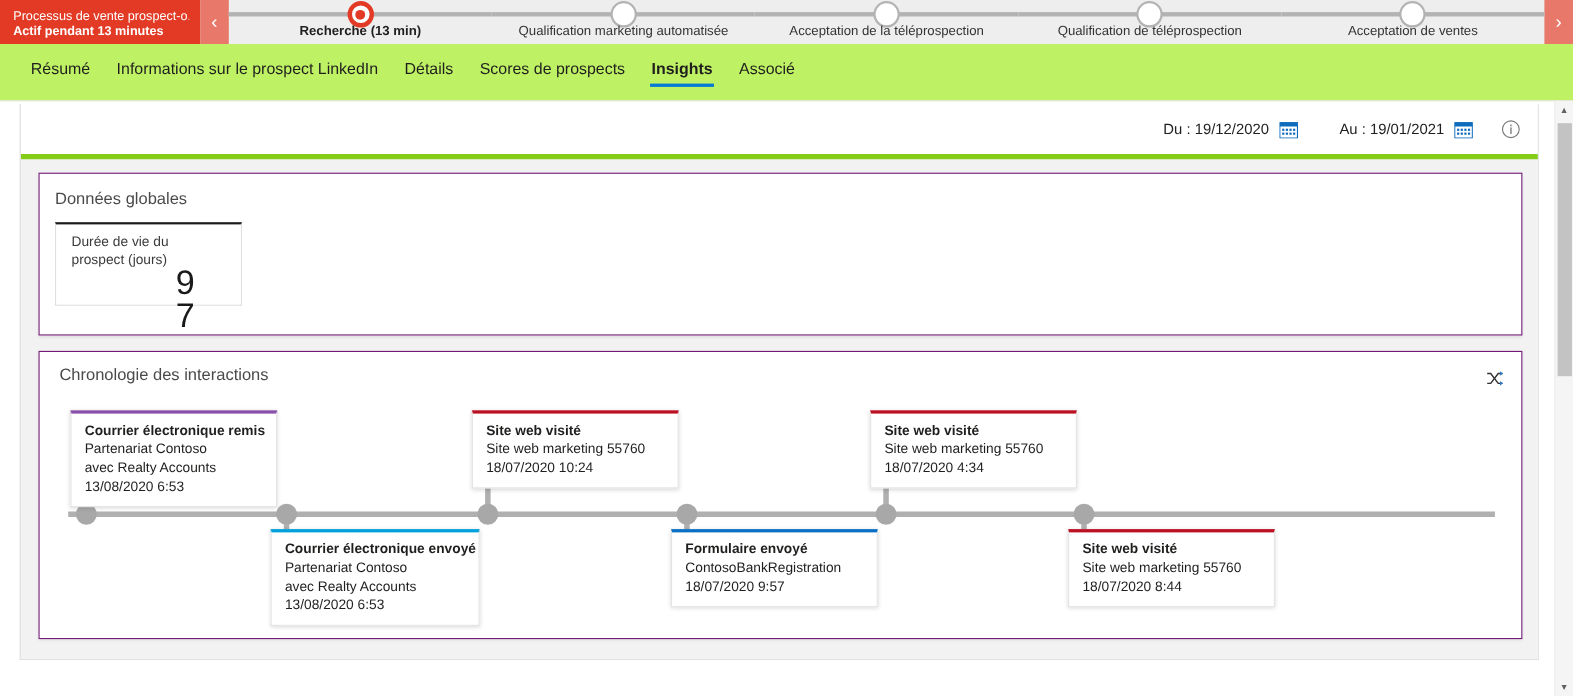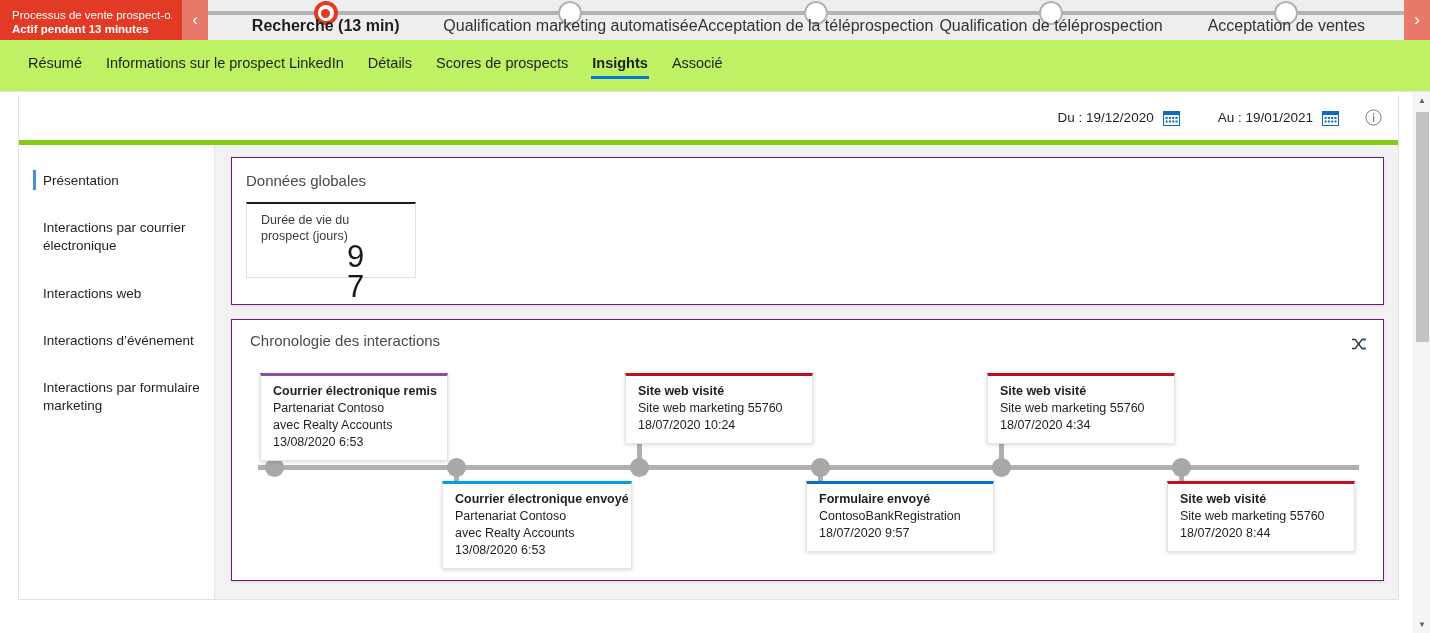--- a/index.html
+++ b/index.html
@@ -99,21 +99,21 @@
     content: "";
     position: absolute;
     left: 50%; top: 50%;
     width: 9px; height: 9px;
     margin: -4.5px 0 0 -4.5px;
     border-radius: 50%;
     background: #e23a24;
   }
   .bpf-stage .slabel {
     position: relative;
-    font-size: 16px;
+    font-size: 12px;
     color: #333333;
     white-space: nowrap;
     z-index: 2;
     background: transparent;
     text-align: right;
   }
   .bpf-stage.active .slabel {
     font-weight: bold;
     color: #201f1e;
   }
@@ -261,21 +261,21 @@
   #kpi-value {
     position: absolute;
     left: 100px;
     top: 38px;
     width: 26px;
     font-size: 31px;
     line-height: 0.98;
     color: #1a1a1a;
     font-weight: normal;
     word-break: break-all;
-    text-align: left;
+    text-align: right;
   }
 
   
   #card-timeline {
     height: 262px;
     position: relative;
     padding: 12px 16px 0 18px;
   }
   #timeline-head {
     display: flex;
@@ -462,27 +462,20 @@
     <span id="info-ico">
       <svg width="17" height="17" viewBox="0 0 17 17">
         <circle cx="8.5" cy="8.5" r="7.6" fill="none" stroke="#777777" stroke-width="1"></circle>
         <rect x="8" y="6.8" width="1.2" height="6" fill="#777777"></rect>
         <rect x="8" y="4.2" width="1.2" height="1.6" fill="#777777"></rect>
       </svg>
     </span>
   </div>
 
   <div id="panel-body">
-    <div id="insights-nav">
-        <div class="nav-item selected">Présentation</div>
-        <div class="nav-item">Interactions par courrier électronique</div>
-        <div class="nav-item">Interactions web</div>
-        <div class="nav-item">Interactions d’événement</div>
-        <div class="nav-item">Interactions par formulaire marketing</div>
-      </div>
 
     <div id="insights-content">
 
       <div class="card" id="card-global">
         <div class="card-title">Données globales</div>
         <div id="kpi-tile">
           <div id="kpi-label">Durée de vie du prospect (jours)</div>
           <div id="kpi-value">97</div>
         </div>
       </div>

